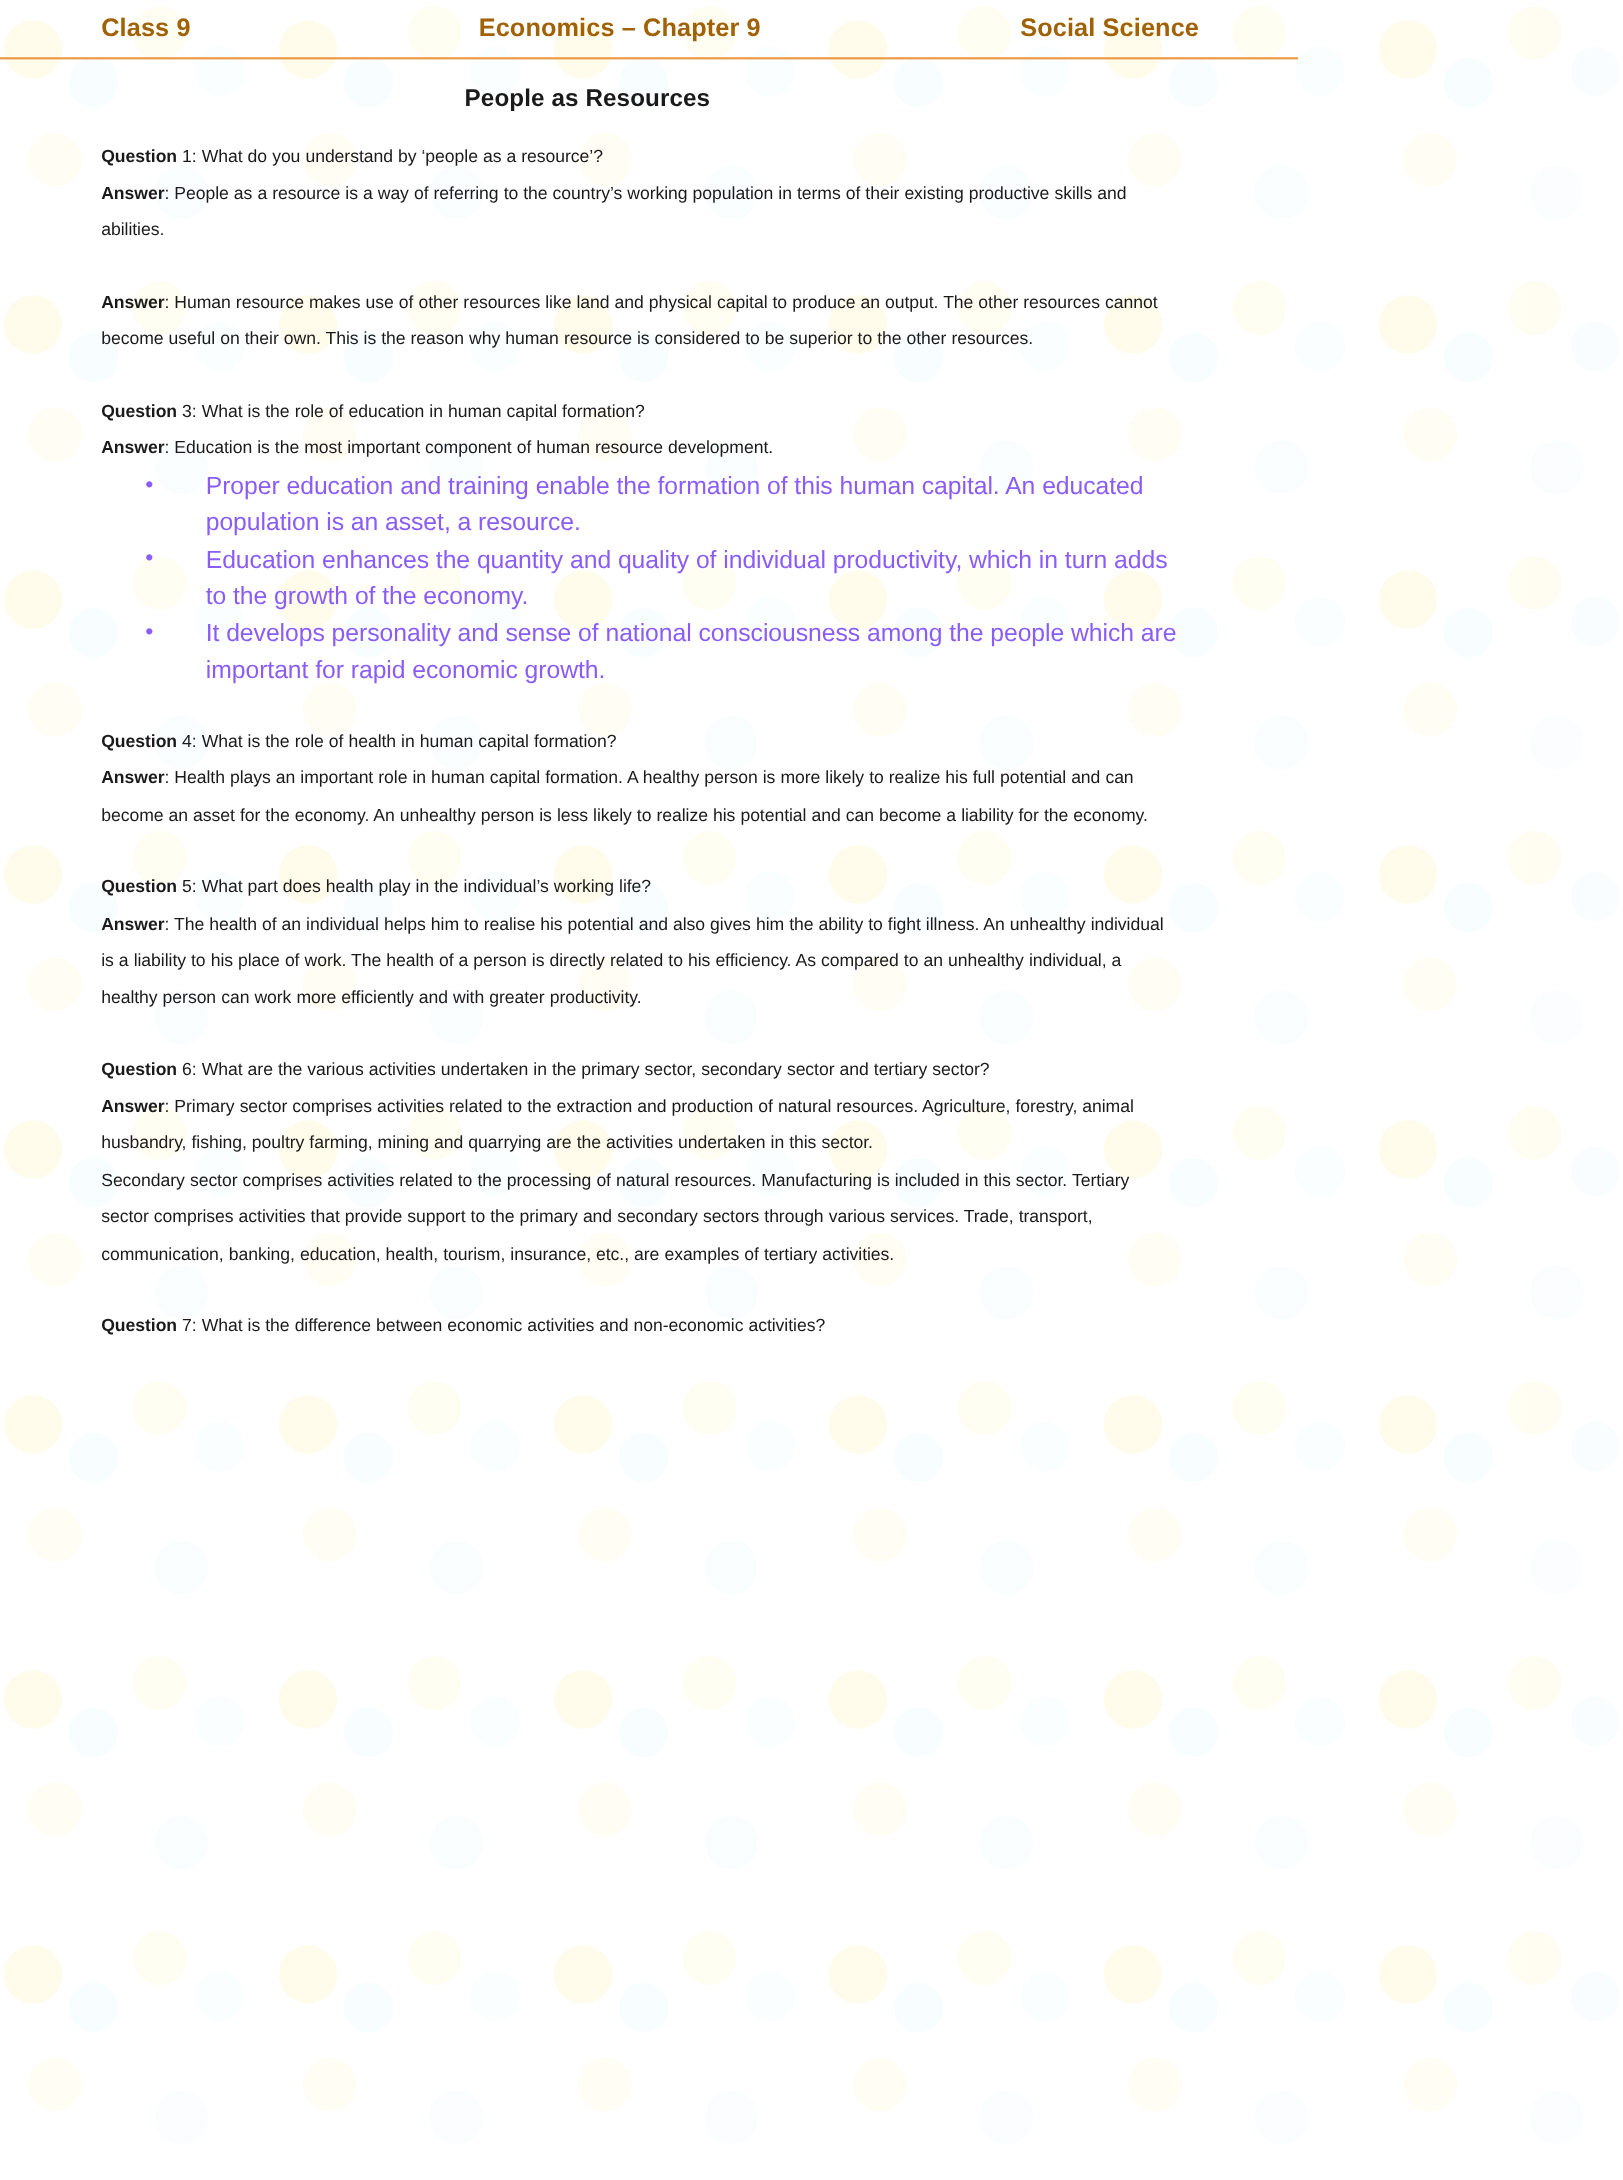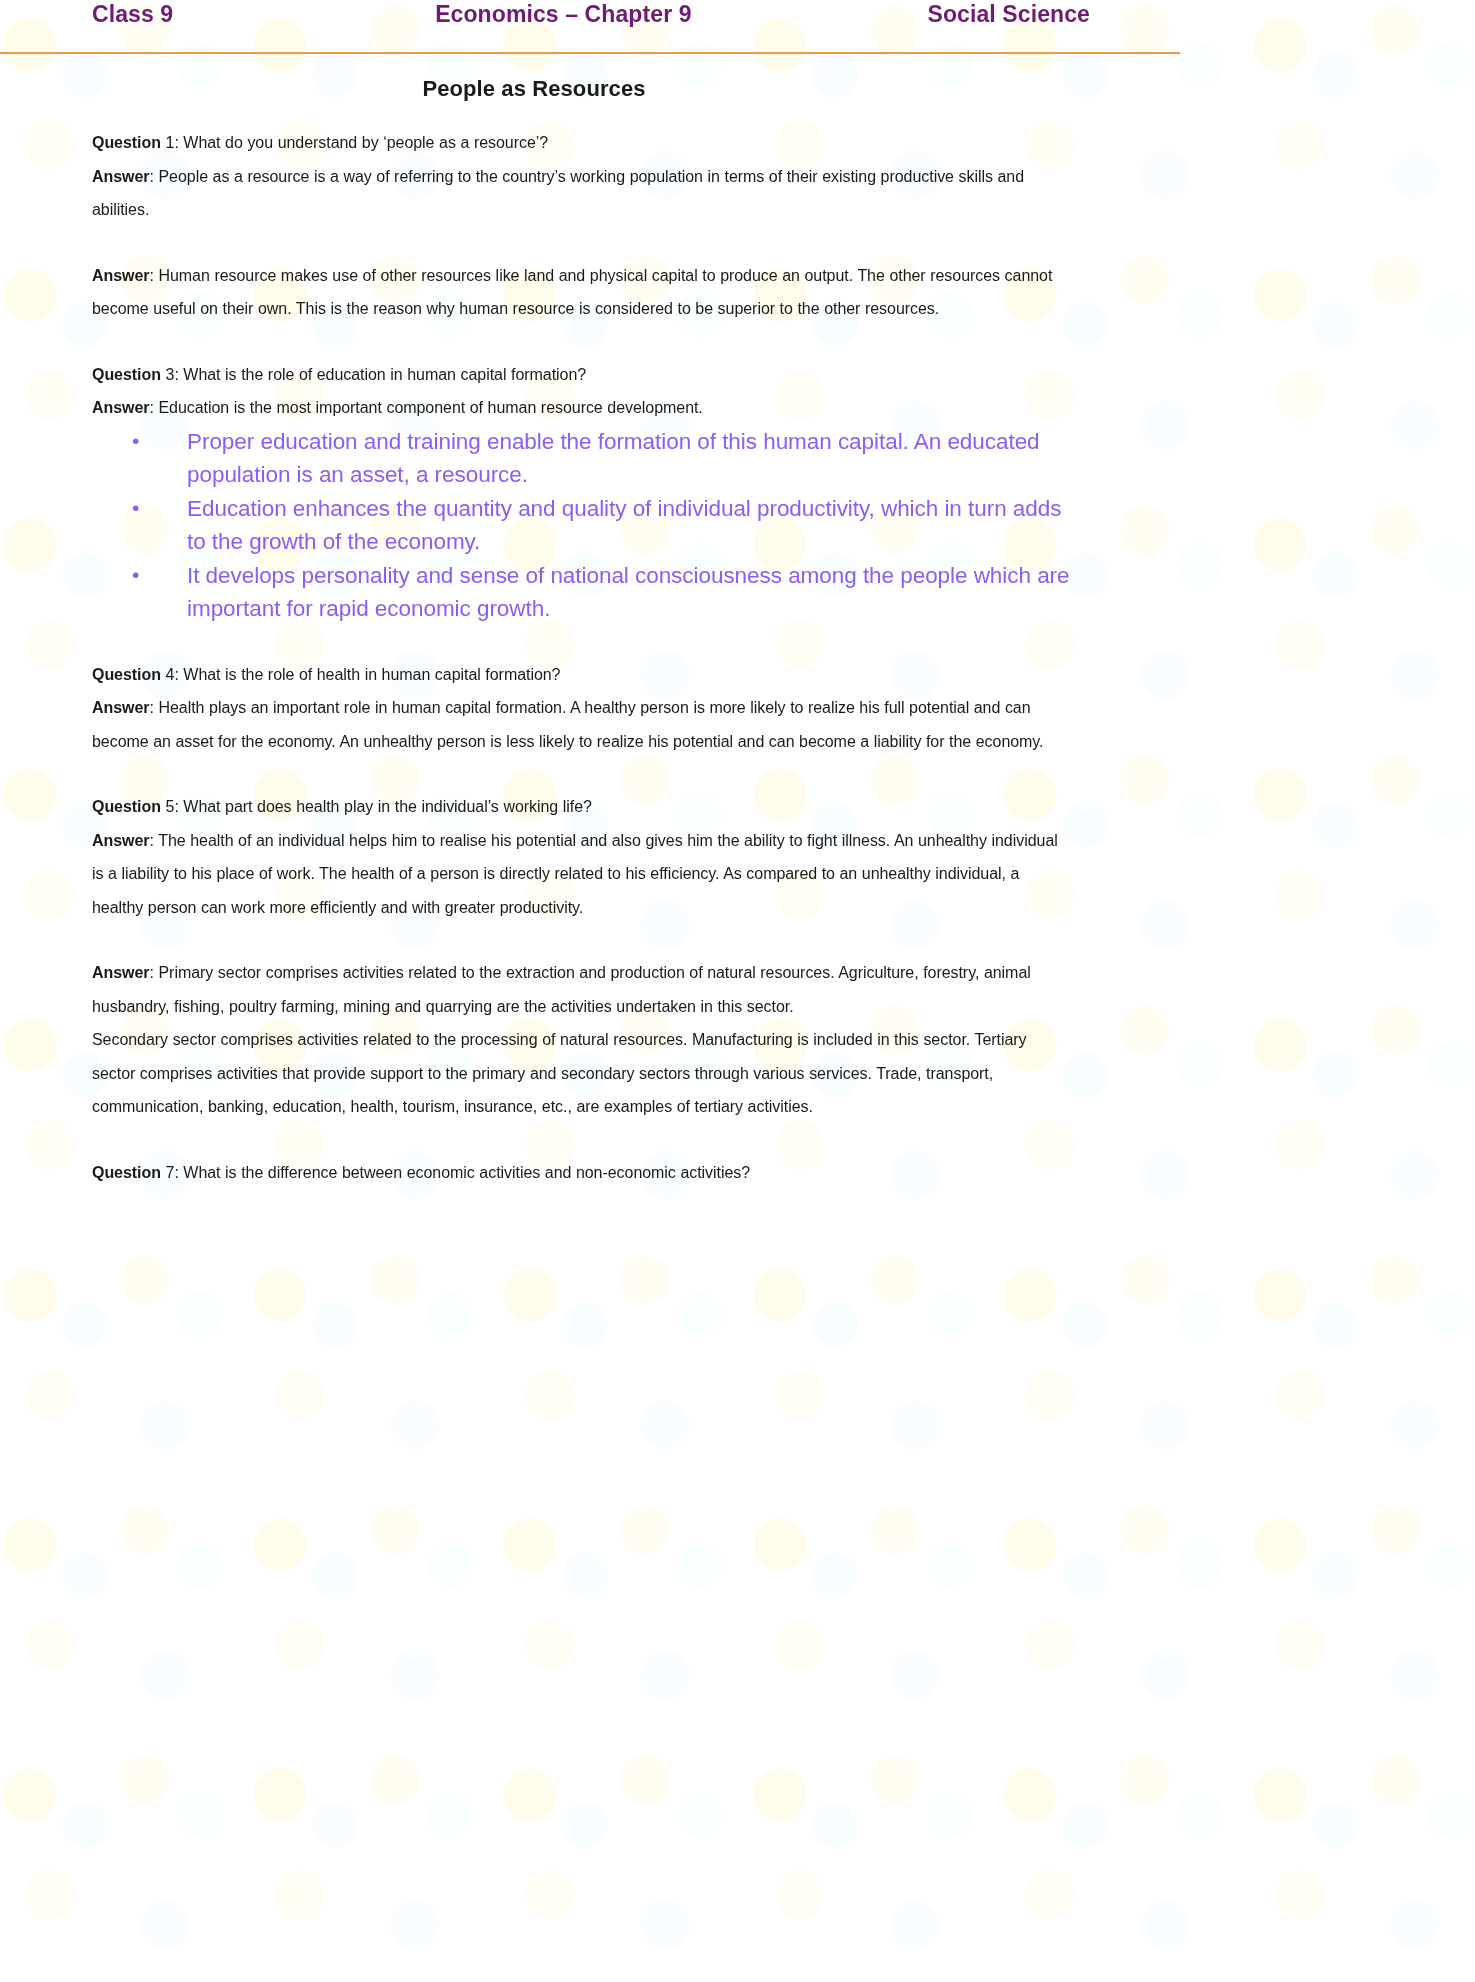--- a/index.html
+++ b/index.html
@@ -46,22 +46,23 @@
     display: flex;
     align-items: flex-start;
     padding: 0 44px 0 92px;
     height: 48px;
   }
   .doc-header .hdr-cell {
     font-size: 23px;
     font-weight: bold;
     letter-spacing: 0.1px;
     white-space: nowrap;
-    color: #701a75;
+    color: #a16207;
     padding-top: 1px;
+    margin-top: 11px;
   }
   .hdr-left  { flex: 0 0 auto; }
   .hdr-mid   { flex: 1 1 auto; text-align: center; margin-left: 26px; }
   .hdr-right { flex: 0 0 auto; margin-left: auto; padding-right: 46px; }
 
   .header-rule {
     height: 0;
     border-top: 2px solid #ec9a45;
     margin: 4px 0 0 0;
     width: 1180px;
@@ -155,20 +156,21 @@
       <p class="line"><span class="lead">Question</span><span> 4: What is the role of health in human capital formation?</span></p>
       <p class="line"><span class="lead">Answer</span><span>: Health plays an important role in human capital formation. A healthy person is more likely to realize his full potential and can become an asset for the economy. An unhealthy person is less likely to realize his potential and can become a liability for the economy.</span></p>
     </div>
 
     <div class="qa-block">
       <p class="line"><span class="lead">Question</span><span> 5: What part does health play in the individual’s working life?</span></p>
       <p class="line"><span class="lead">Answer</span><span>: The health of an individual helps him to realise his potential and also gives him the ability to fight illness. An unhealthy individual is a liability to his place of work. The health of a person is directly related to his efficiency. As compared to an unhealthy individual, a healthy person can work more efficiently and with greater productivity.</span></p>
     </div>
 
     <div class="qa-block">
+      <p class="line"><span class="lead">Question</span><span> 6: What are the various activities undertaken in the primary sector, secondary sector and tertiary sector?</span></p>
       <p class="line"><span class="lead">Answer</span><span>: Primary sector comprises activities related to the extraction and production of natural resources. Agriculture, forestry, animal husbandry, fishing, poultry farming, mining and quarrying are the activities undertaken in this sector.</span></p>
       <p class="line">Secondary sector comprises activities related to the processing of natural resources. Manufacturing is included in this sector. Tertiary sector comprises activities that provide support to the primary and secondary sectors through various services. Trade, transport, communication, banking, education, health, tourism, insurance, etc., are examples of tertiary activities.</p>
     </div>
 
     <div class="qa-block">
       <p class="line"><span class="lead">Question</span><span> 7: What is the difference between economic activities and non-economic activities?</span></p>
     </div>
 
   </div>
 </div>

